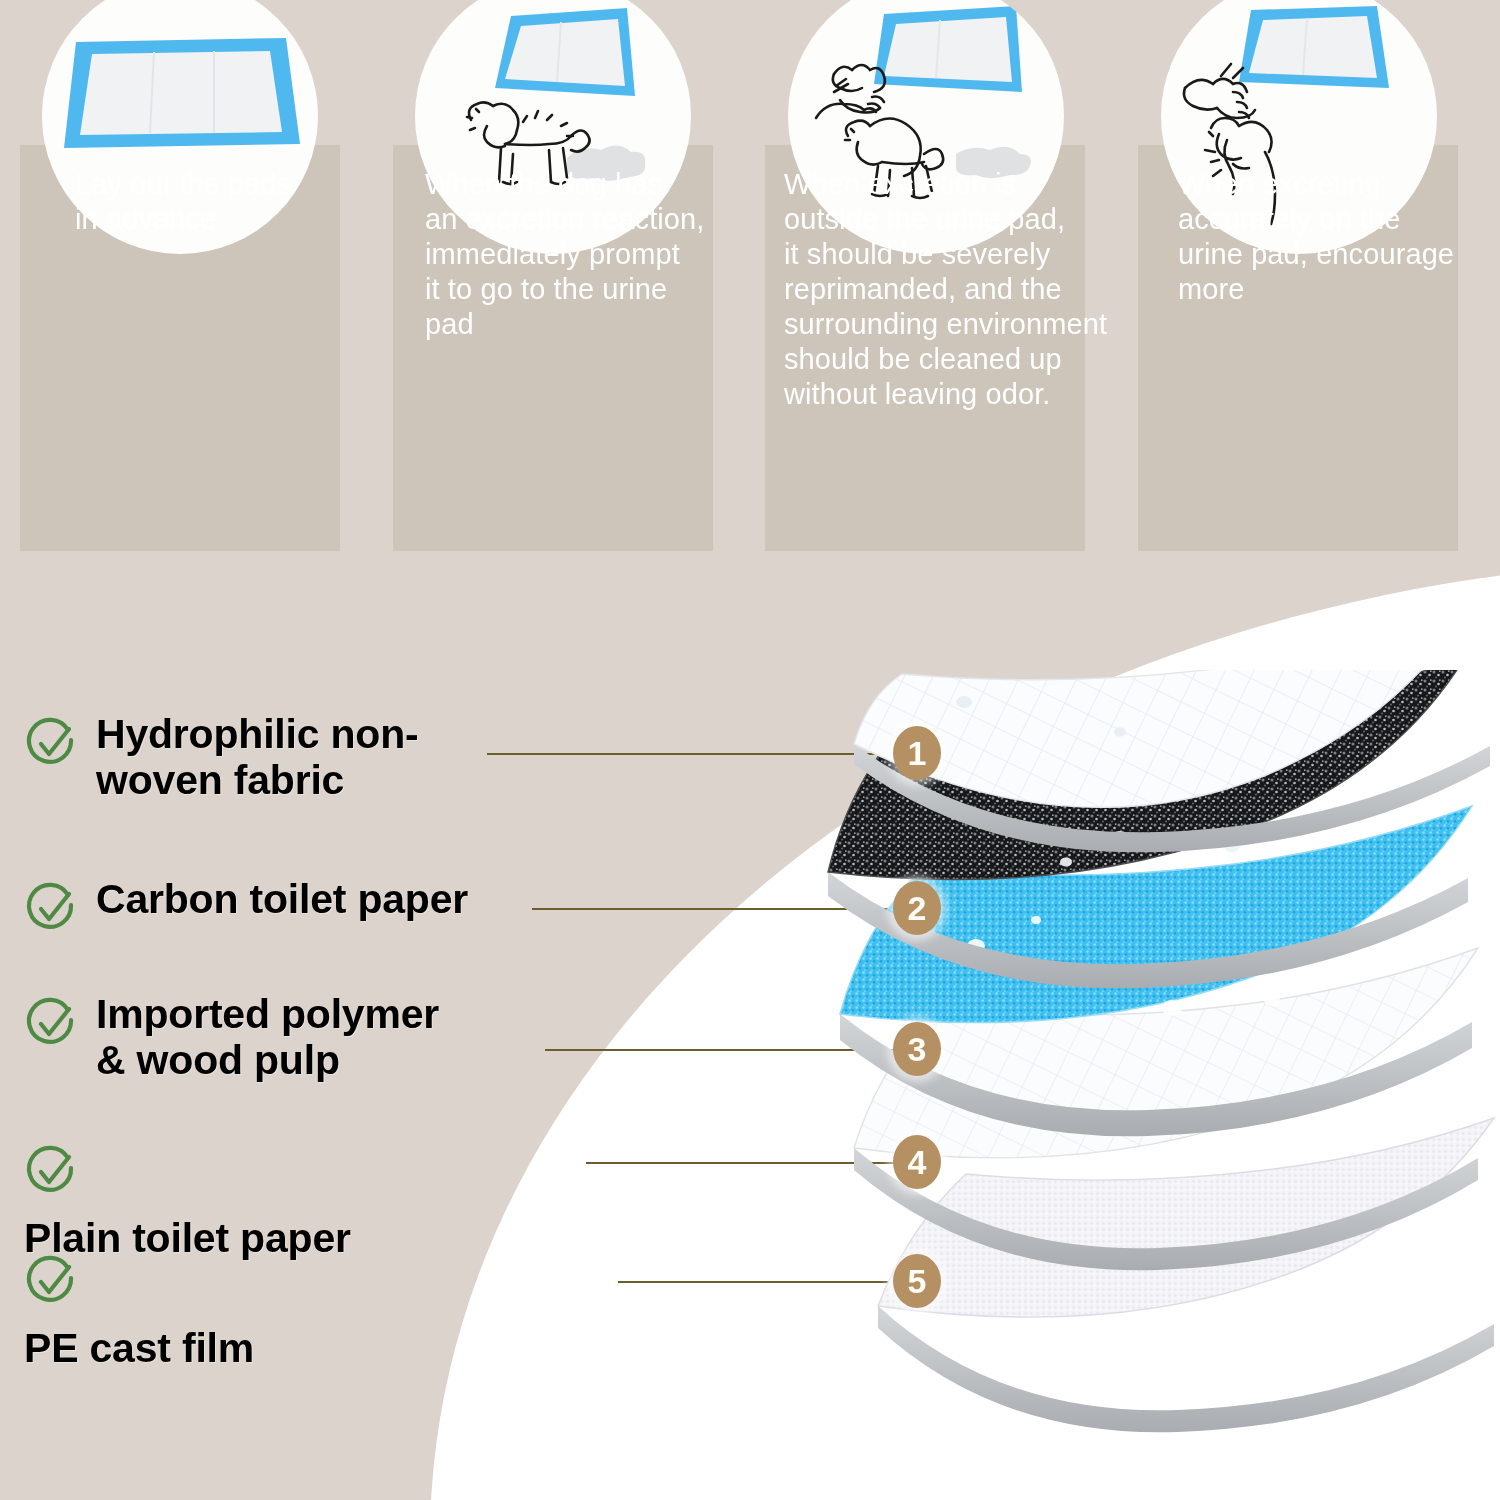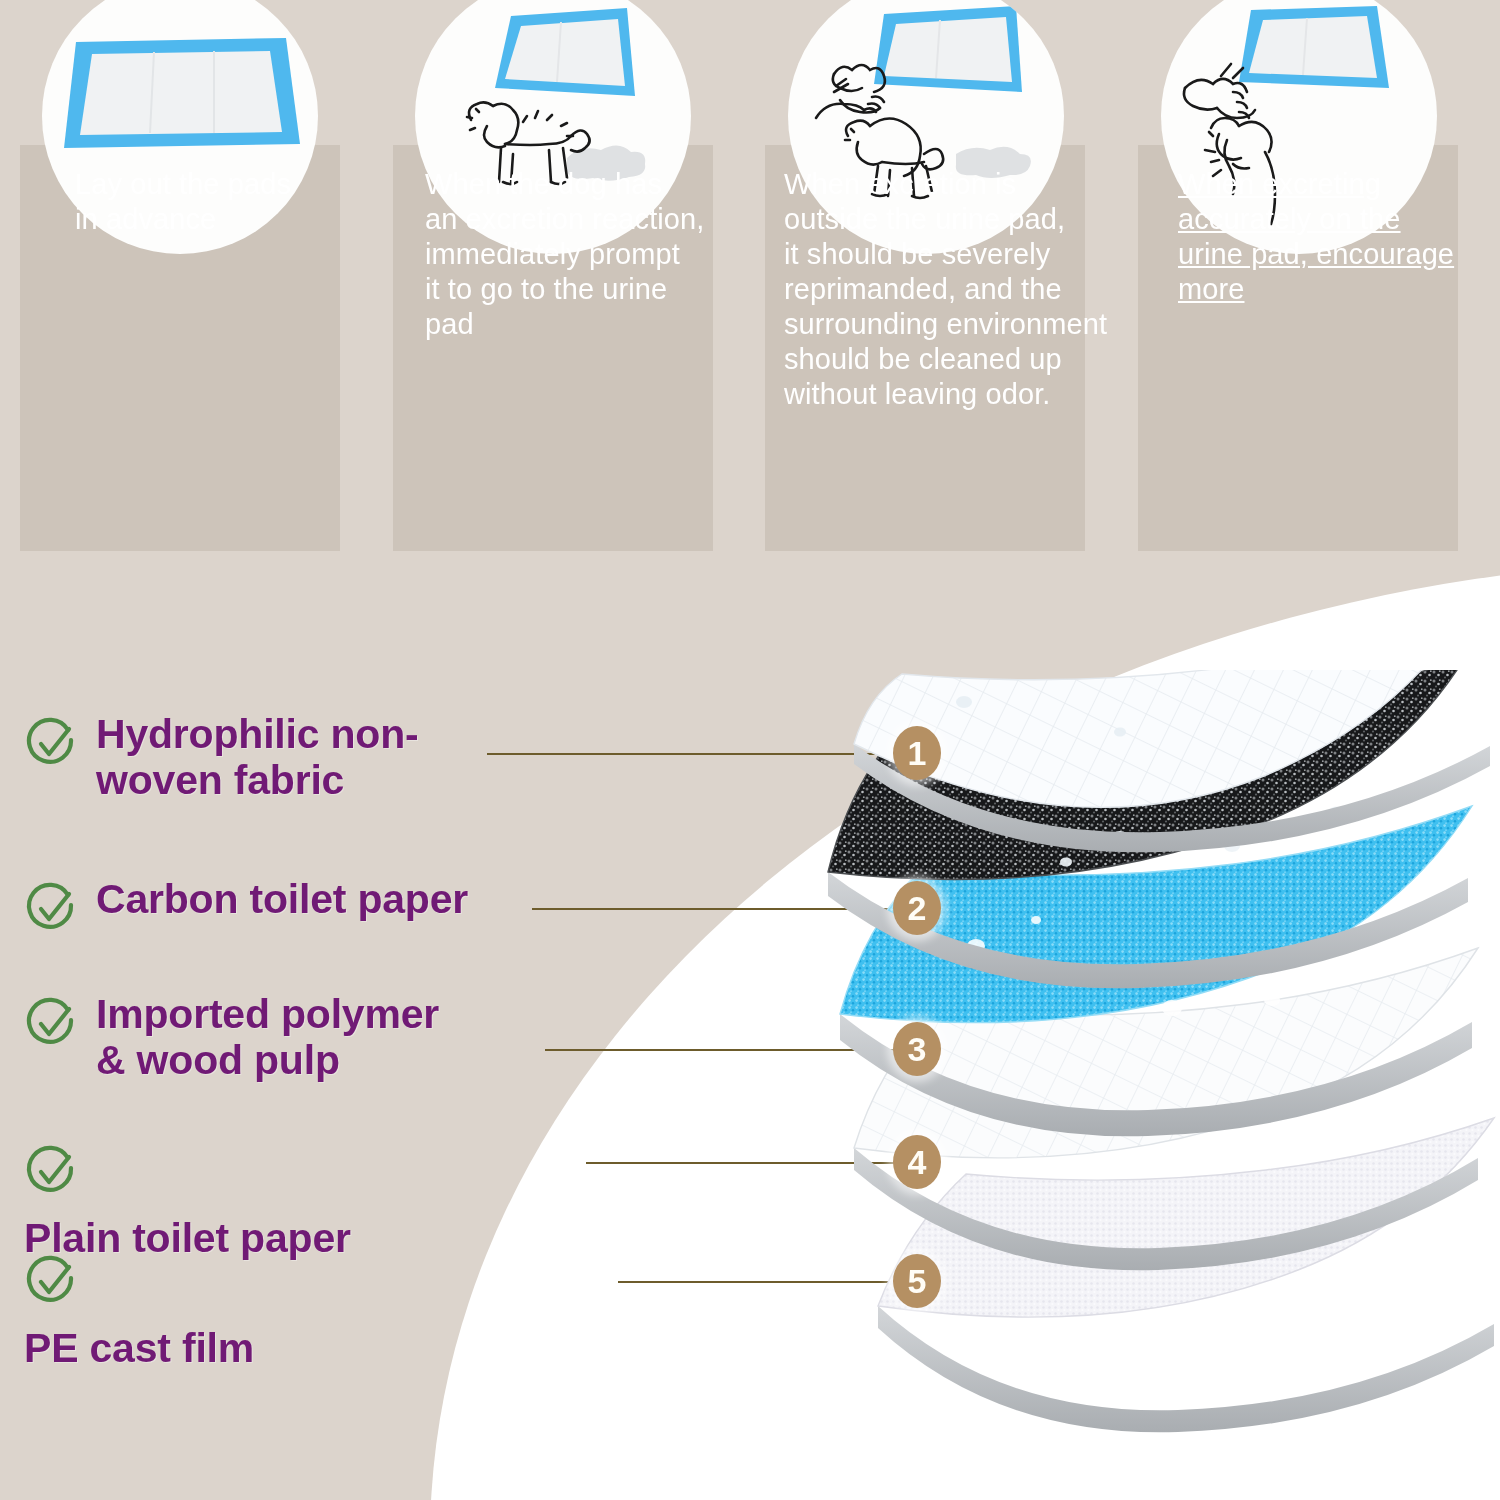--- a/index.html
+++ b/index.html
@@ -33,21 +33,21 @@
     top: 167px;
     color: #ffffff;
     font-size: 29px;
     line-height: 1.21;
     letter-spacing: 0.1px;
     white-space: pre-line;
   }
   .step-text.t1 { left: 75px;   width: 290px; }
   .step-text.t2 { left: 425px;  width: 300px; }
   .step-text.t3 { left: 784px;  width: 330px; }
-  .step-text.t4 { left: 1178px; width: 300px; text-decoration: underline; }
+  .step-text.t4 { left: 1178px; width: 300px; }
 
   
   .bubble {
     position: absolute;
     top: -22px;
     width: 276px; height: 276px;
     border-radius: 50%;
     background: #fdfdfc;
     overflow: hidden;
   }
@@ -84,21 +84,21 @@
   .feature-row.f5 { left: 24px; top: 1250px; flex-direction: column; }
 
   .check-icon {
     width: 56px; height: 56px;
     flex: 0 0 56px;
     margin-top: 4px;
   }
   .check-icon svg { width: 56px; height: 56px; display: block; }
 
   .feature-label {
-    color: #701a75;
+    color: #000000;
     font-size: 41px;
     font-weight: bold;
     line-height: 1.12;
     letter-spacing: -0.2px;
     white-space: pre-line;
     text-shadow: 1px 1px 0 rgba(255,255,255,0.35);
   }
 
   
   .leader {

